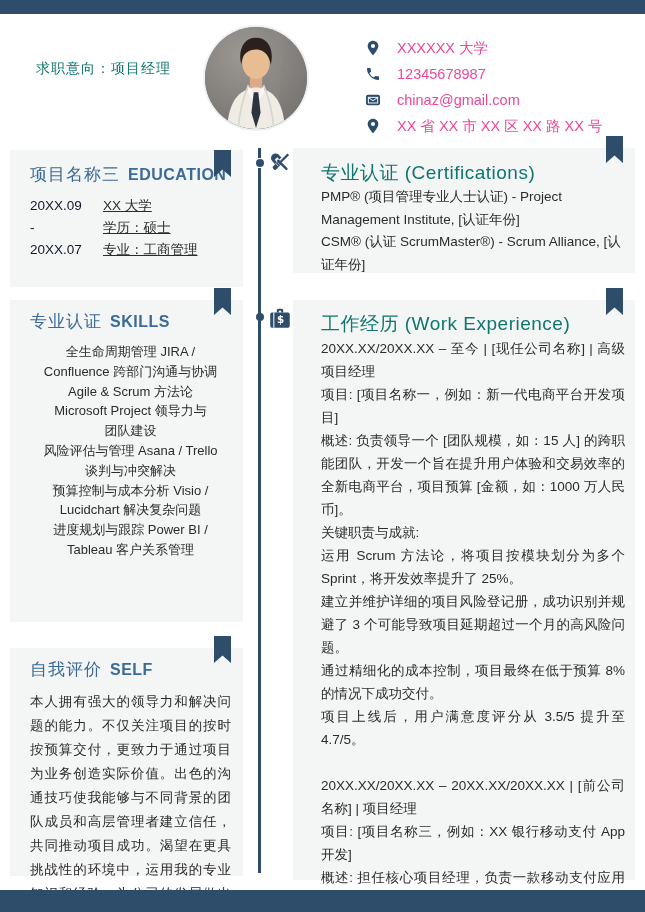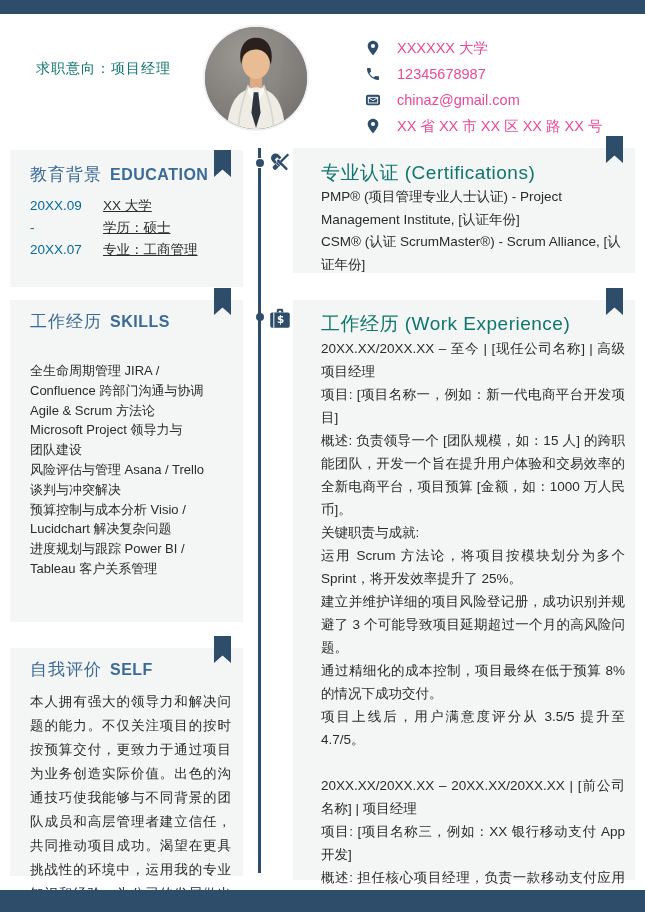--- a/index.html
+++ b/index.html
@@ -43,24 +43,24 @@
 
   .sec-title-zh { font-size:17px; color:#3a6a99; font-weight:500; letter-spacing:1px; }
   .sec-title-en { font-size:16px; color:#3a6a99; font-weight:700; margin-left:8px; letter-spacing:.5px; }
   .sec-title-big { font-size:19px; color:#0f766e; font-weight:500; letter-spacing:.5px; }
 
   .lines { white-space:pre-line; }
   .body-text { color:#2b2b2b; }
 
   
   .edu-rows { display:flex; margin-top:9px; }
-  .edu-dates { width:73px; font-size:13.5px; color:#0369a1; line-height:22px; }
+  .edu-dates { width:73px; font-size:13.5px; color:#0f172a; line-height:22px; }
   .edu-detail { font-size:13.5px; color:#2b2b2b; line-height:22px;text-decoration:underline; }
 
-  .skills-lines { margin-top:28px; font-size:13px; line-height:19.8px; }
+  .skills-lines { margin-top:9px; font-size:13px; line-height:19.8px;text-align:center; }
   .self-text { margin-top:9px; font-size:13.5px; line-height:24px; text-align:justify; }
   .cert-lines { font-size:13.5px; line-height:22.5px; }
   .job { margin-top:0; font-size:13.5px; line-height:23px; text-align:justify; }
   .job + .job { margin-top:23px; }
 
   
   .divider-dash { position:absolute; left:258px; top:148px; width:3px; height:10px; background:#2e4d6b; }
   .divider-line { position:absolute; left:258px; top:168px; width:3px; height:705px; background:#2e4d6b; }
   .divider-dot { position:absolute; width:8px; height:8px; border-radius:50%; background:#2e4d6b; left:255.5px; }
   .dot-1 { top:159px; }
@@ -167,36 +167,36 @@
       <path fill="#2e4d6b" d="M9 6.5V4.6A1.6 1.6 0 0 1 10.6 3h2.8A1.6 1.6 0 0 1 15 4.6v1.9h-1.9V4.9h-2.2v1.6H9z"></path>
       <rect x="3" y="6.5" width="18" height="14" rx="1.6" fill="#2e4d6b"></rect>
       <line x1="6.3" y1="6.5" x2="6.3" y2="20.5" stroke="#f4f5f5" stroke-width="1"></line>
       <text x="12.6" y="16.6" text-anchor="middle" font-family="DejaVu Sans, sans-serif" font-size="9.5" font-weight="bold" fill="#ffffff">$</text>
     </svg>
   </div>
 
   <div class="card card-edu">
     <div class="bookmark bm-top0"></div>
     <div>
-      <span class="sec-title-zh">教育背景</span><span class="sec-title-en">EDUCATION</span>
+      <span class="sec-title-zh">项目名称三</span><span class="sec-title-en">EDUCATION</span>
     </div>
     <div class="edu-rows">
       <div class="edu-dates lines">20XX.09
 -
 20XX.07</div>
       <div class="edu-detail lines">XX 大学
 学历：硕士
 专业：工商管理</div>
     </div>
   </div>
 
   <div class="card card-skills">
     <div class="bookmark bm-neg"></div>
     <div>
-      <span class="sec-title-zh">工作经历</span><span class="sec-title-en">SKILLS</span>
+      <span class="sec-title-zh">专业认证</span><span class="sec-title-en">SKILLS</span>
     </div>
     <div class="skills-lines lines body-text">全生命周期管理  JIRA /
 Confluence 跨部门沟通与协调
 Agile &amp; Scrum  方法论
       Microsoft Project    领导力与
 团队建设
 风险评估与管理  Asana / Trello
       谈判与冲突解决
 预算控制与成本分析  Visio /
 Lucidchart   解决复杂问题

